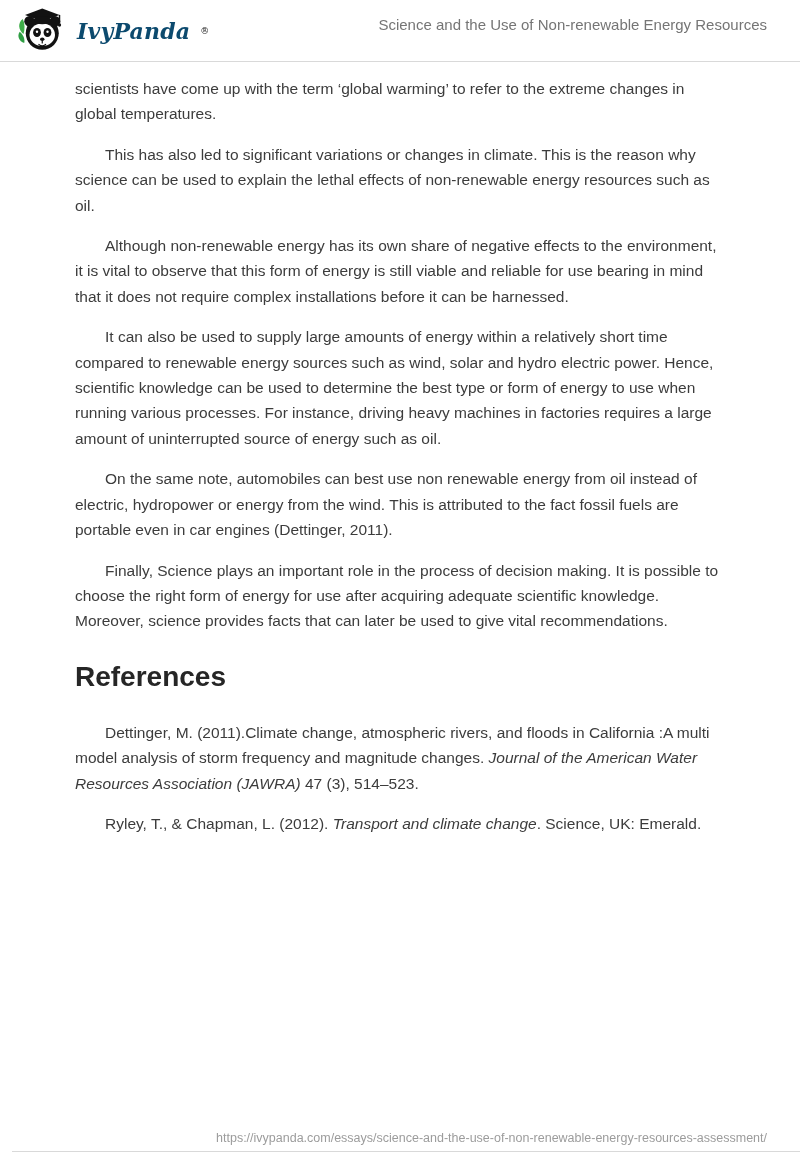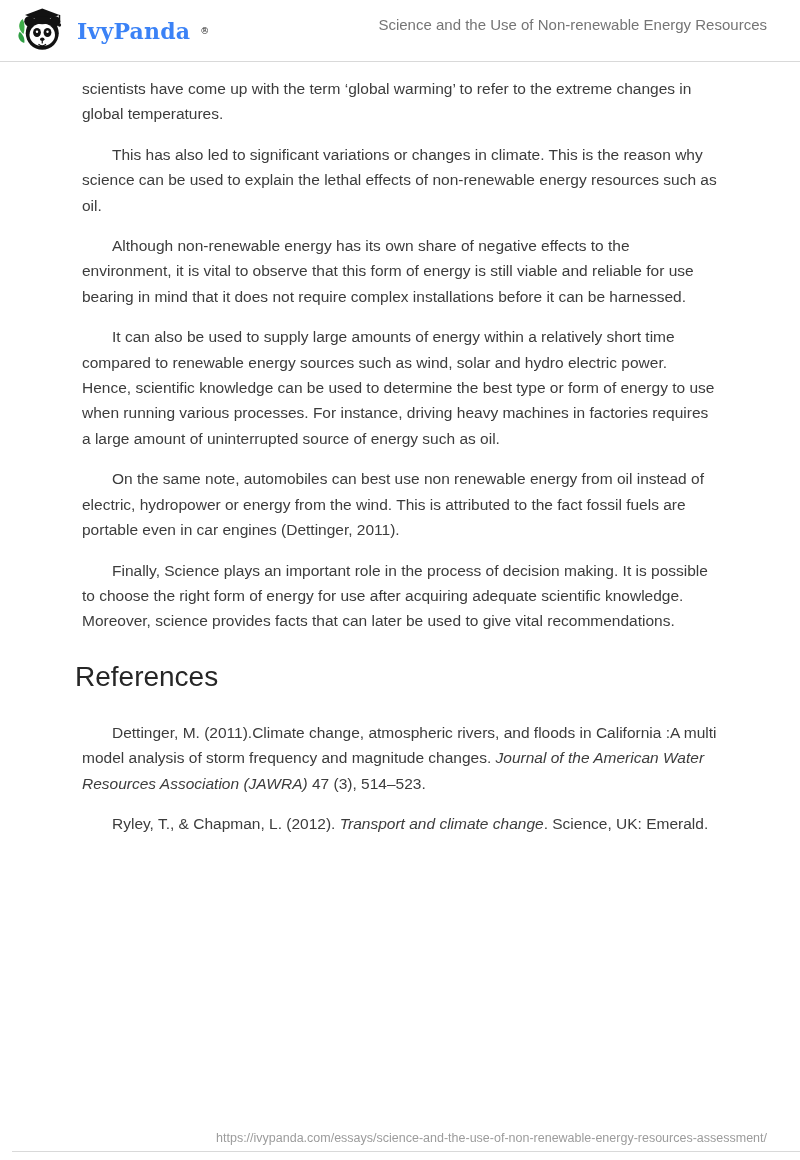--- a/index.html
+++ b/index.html
@@ -20,22 +20,23 @@
     justify-content: space-between;
     padding: 6px 33px 6px 12px;
     border-bottom: 1px solid #d9d9d9;
   }
   .brand { display: flex; align-items: center; gap: 9px; }
   .logo-wrap { width: 56px; height: 50px; display: flex; align-items: center; justify-content: center; }
   .brand-name {
     font-family: "DejaVu Serif", "Liberation Serif", serif;
     font-weight: 700;
     font-size: 22px;
-    color: #3b82f6;
+    color: #0c4a6e;
     letter-spacing: 0.2px;
+    font-style: italic;
   }
   .reg-mark {
     font-family: "DejaVu Serif", serif;
     font-size: 9px;
     color: #1b1b1b;
     vertical-align: super;
     margin-left: 1px;
   }
   .doc-title {
     font-size: 15px;
@@ -43,25 +44,25 @@
     align-self: flex-start;
     margin-top: 10px;
   }
   
   .content {
     padding: 14px 75px 0 75px;
     color: #3c3c3c;
     font-size: 15.5px;
     line-height: 25.4px;
   }
-  .content p { margin: 15px 7px; text-indent: 30px; }
+  .content p { margin: 15px 0; text-indent: 30px; }
   .content p.noindent { text-indent: 0; margin-top: 0; }
   .refs-heading {
     font-family: "Liberation Sans", sans-serif;
-    font-weight: 400;
+    font-weight: 700;
     font-size: 28px;
     line-height: 34px;
     color: #262626;
     margin: 26px 0 26px 0;
   }
   .ref em { font-style: italic; }
   
   .footer {
     position: absolute;
     left: 12px; right: 0; bottom: 0;

